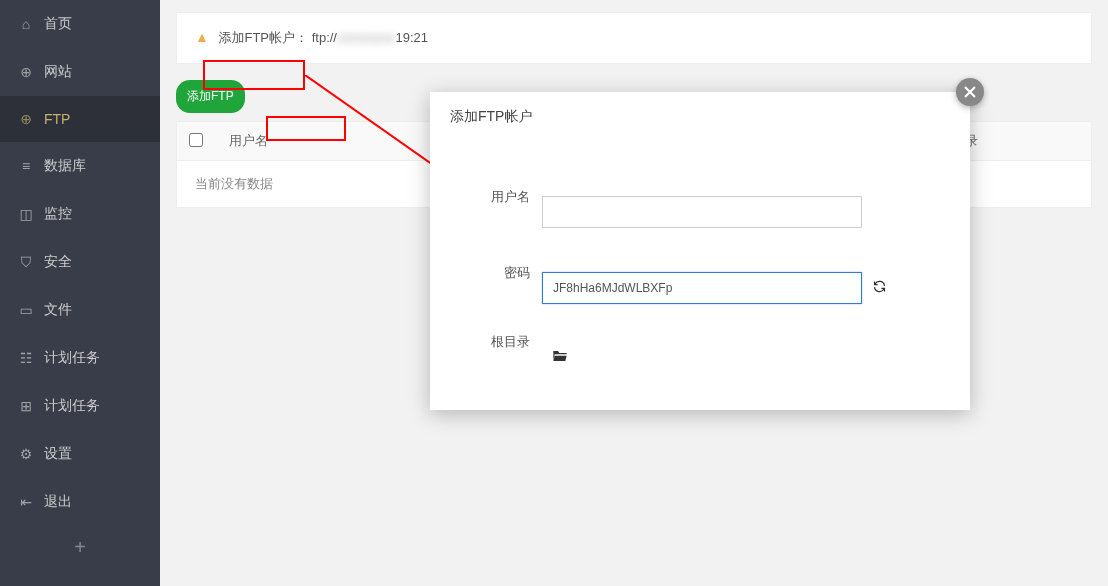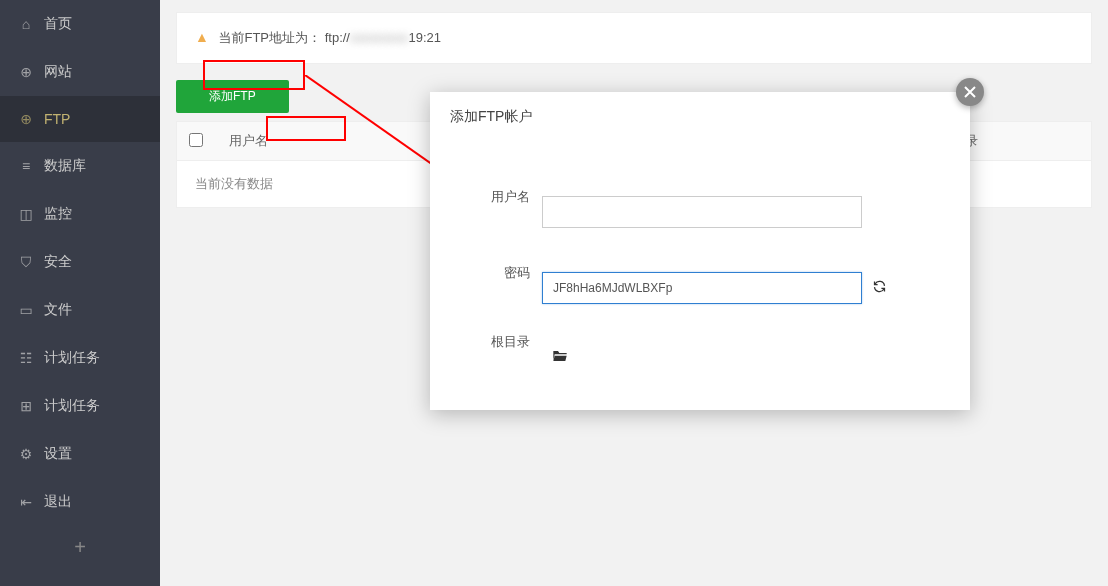--- a/index.html
+++ b/index.html
@@ -12,21 +12,21 @@
     .sidebar-add { text-align: center; color: #888; font-size: 20px; padding: 10px; cursor: pointer; }
 
     .main { position: absolute; left: 160px; top: 0; right: 0; height: 586px; background: #f2f2f2; }
     .breadcrumb { padding: 0 20px; font-size: 14px; color: #666; display: flex; align-items: center; gap: 8px; height: 0; margin-top: -8px; }
 
     .info-bar { margin: 20px 16px 0 16px; background: #fff; border: 1px solid #eee; padding: 16px 18px; font-size: 13px; color: #555; position: relative; }
     .warn-icon { color: #f0ad4e; margin-right: 6px; font-size: 14px; }
     .blurtext { display: inline-block; color: transparent; text-shadow: 0 0 8px rgba(0,0,0,0.4); user-select: none; }
 
     .toolbar { margin: 16px 16px 0 16px; display: flex; gap: 8px; }
-    .btn { padding: 7px 32px; font-size: 12px; border-radius: 2px; cursor: pointer; border: 1px solid transparent; }
+    .btn { padding: 7px 10px; font-size: 12px; border-radius: 14px; cursor: pointer; border: 1px solid transparent; }
     .btn-green { background: #20a53a; color: #fff; }
     .btn-plain { background: #fff; border: 1px solid #ddd; color: #333; }
     .btn-gray { background: #ccc; color: #fff; }
 
     .table-wrap { margin: 8px 16px 0 16px; background: #fff; border: 1px solid #eee; }
     .table-head { display: flex; align-items: center; background: #f9f9f9; border-bottom: 1px solid #eee; padding: 10px 12px; font-size: 13px; color: #666; }
     .table-head .col1 { width: 40px; }
     .table-head .col2 { flex: 1; }
     .table-head .col3 { width: 140px; text-align: left; }
     .table-empty { padding: 14px 18px; color: #888; font-size: 13px; }
@@ -107,21 +107,21 @@
 <div class="main">
   <div class="breadcrumb">
 
     <span>首页</span>
 
     <span>FTP管理</span>
   </div>
 
   <div class="info-bar">
     <span class="warn-icon">▲</span>
-    <span>当前FTP地址为：</span>
+    <span>添加FTP帐户：</span>
     <span>ftp://</span><span class="blurtext">xxxxxxxxx</span><span>19:21</span>
   </div>
 
   <div class="toolbar">
     <button class="btn btn-green">添加FTP</button>
   </div>
 
   <div class="table-wrap">
     <div class="table-head">
       <div class="col1"><input type="checkbox" style=""></div>

